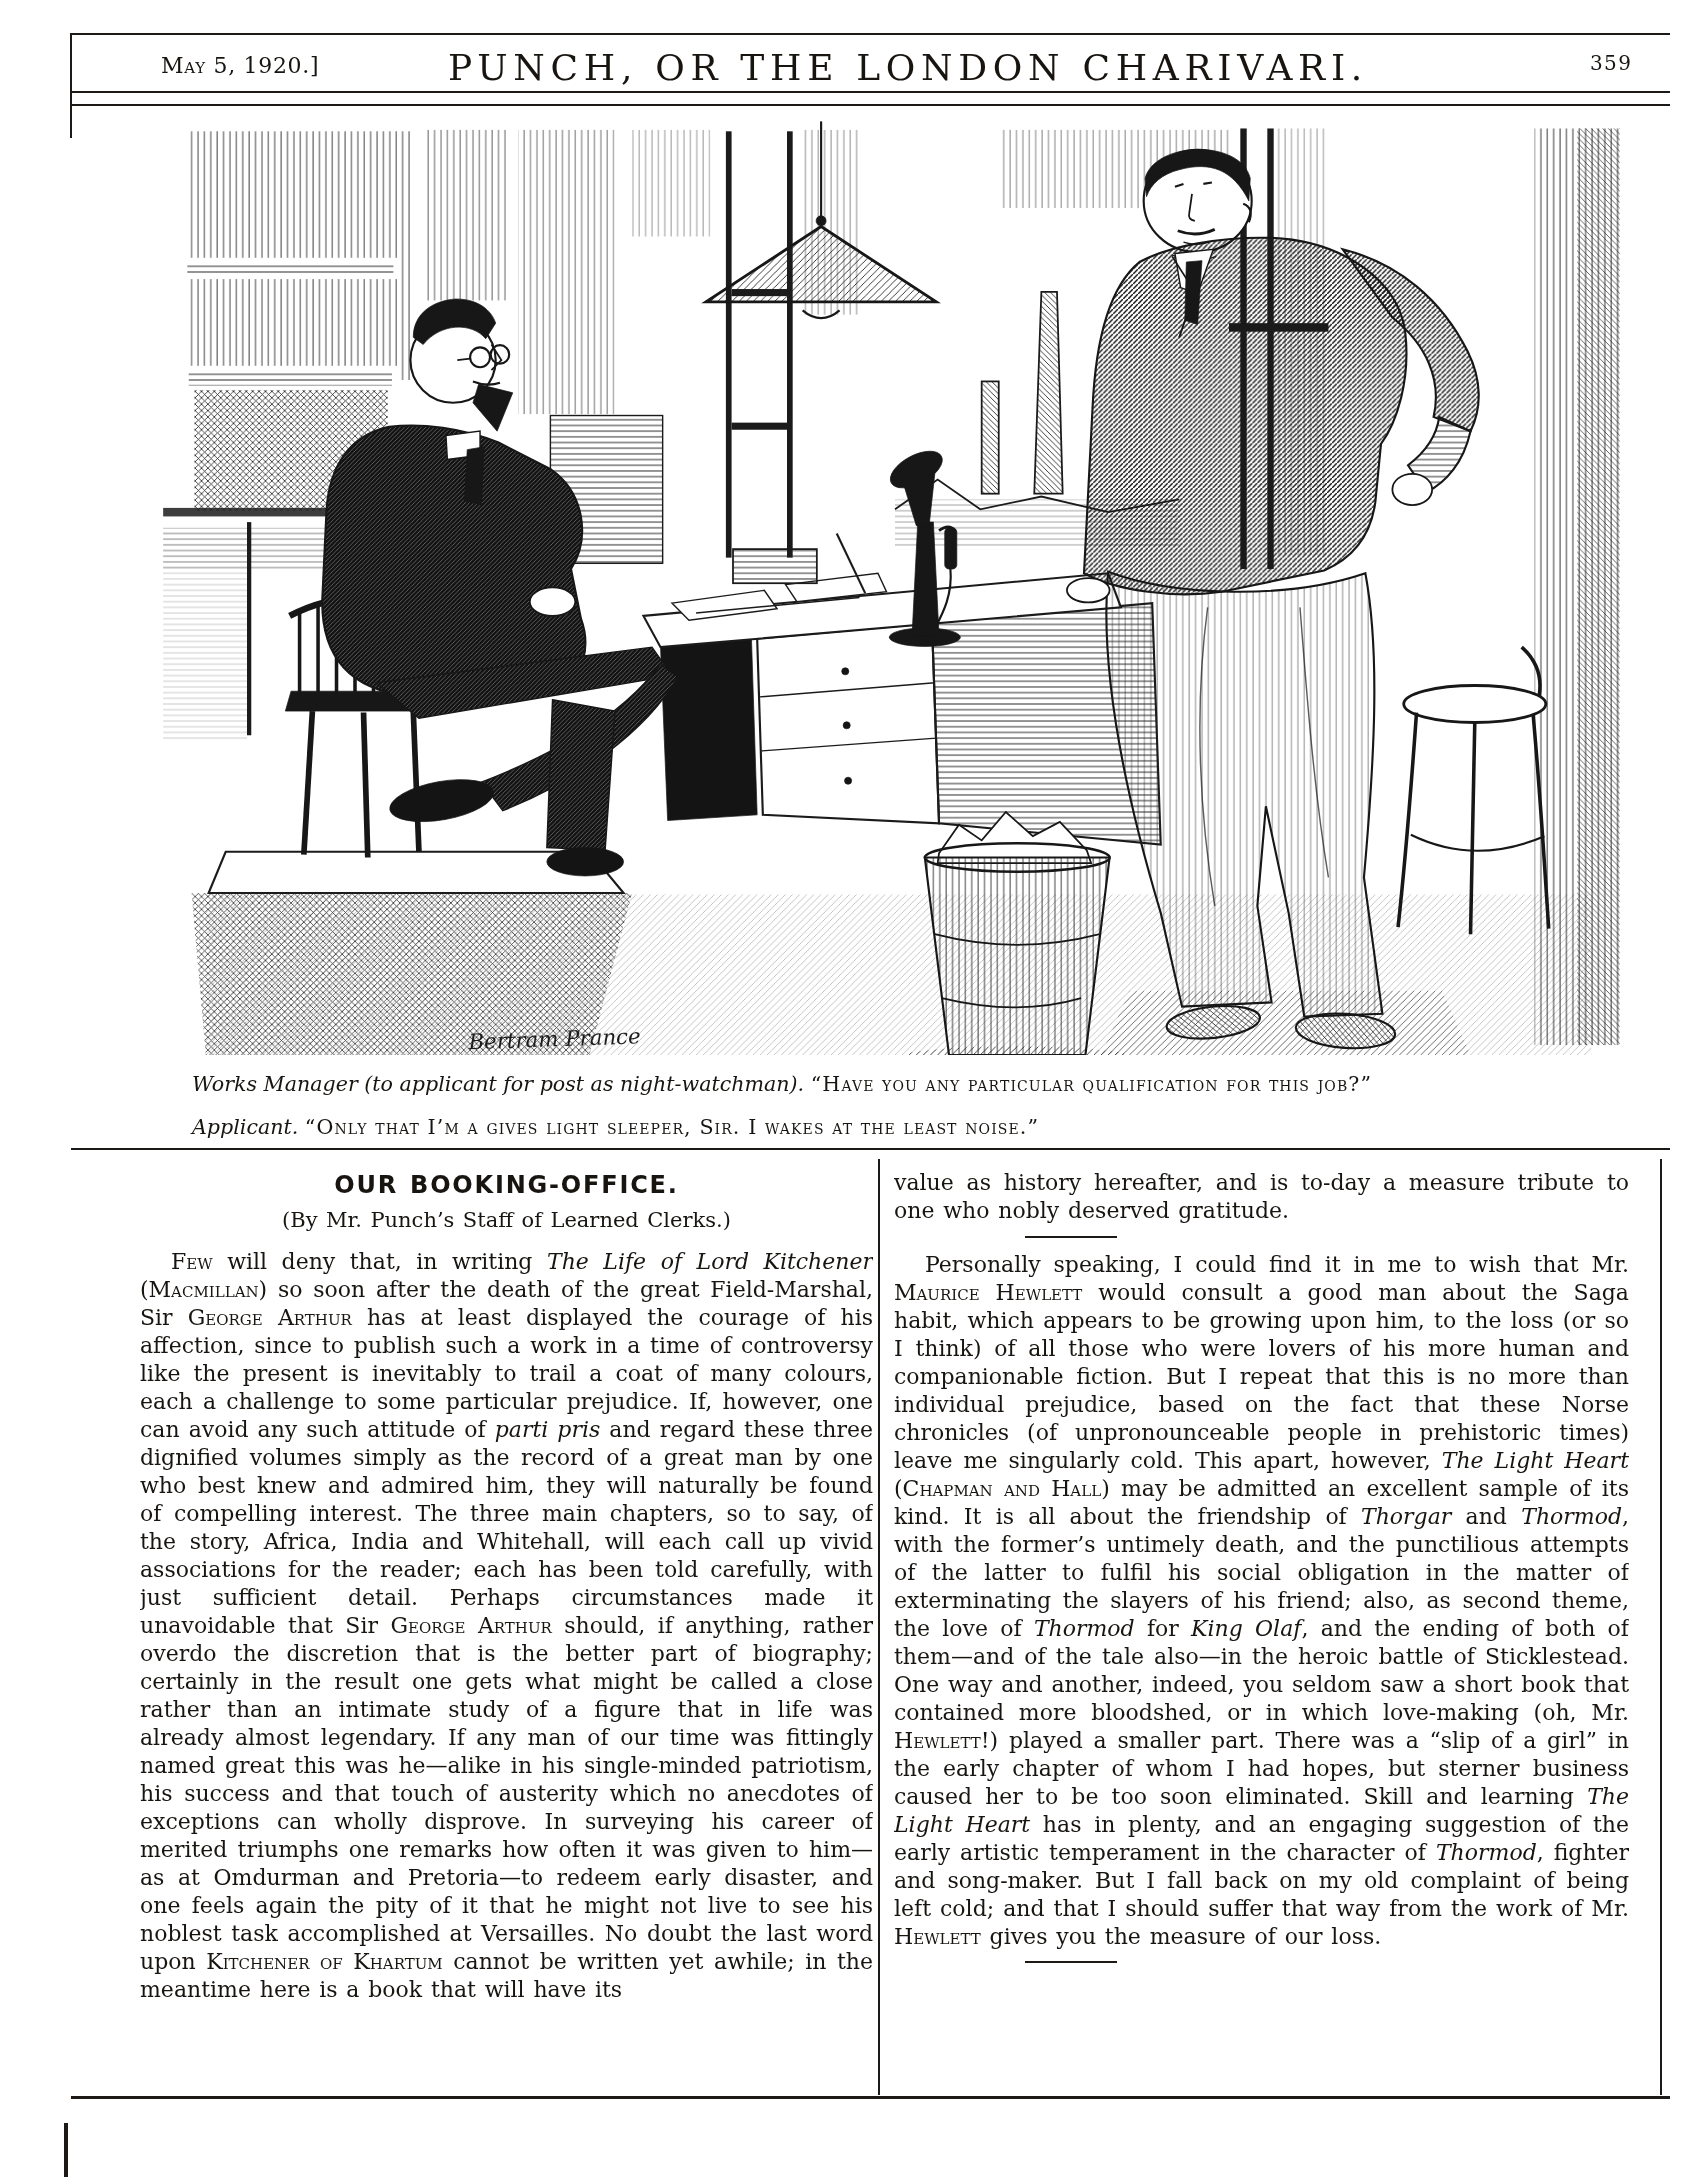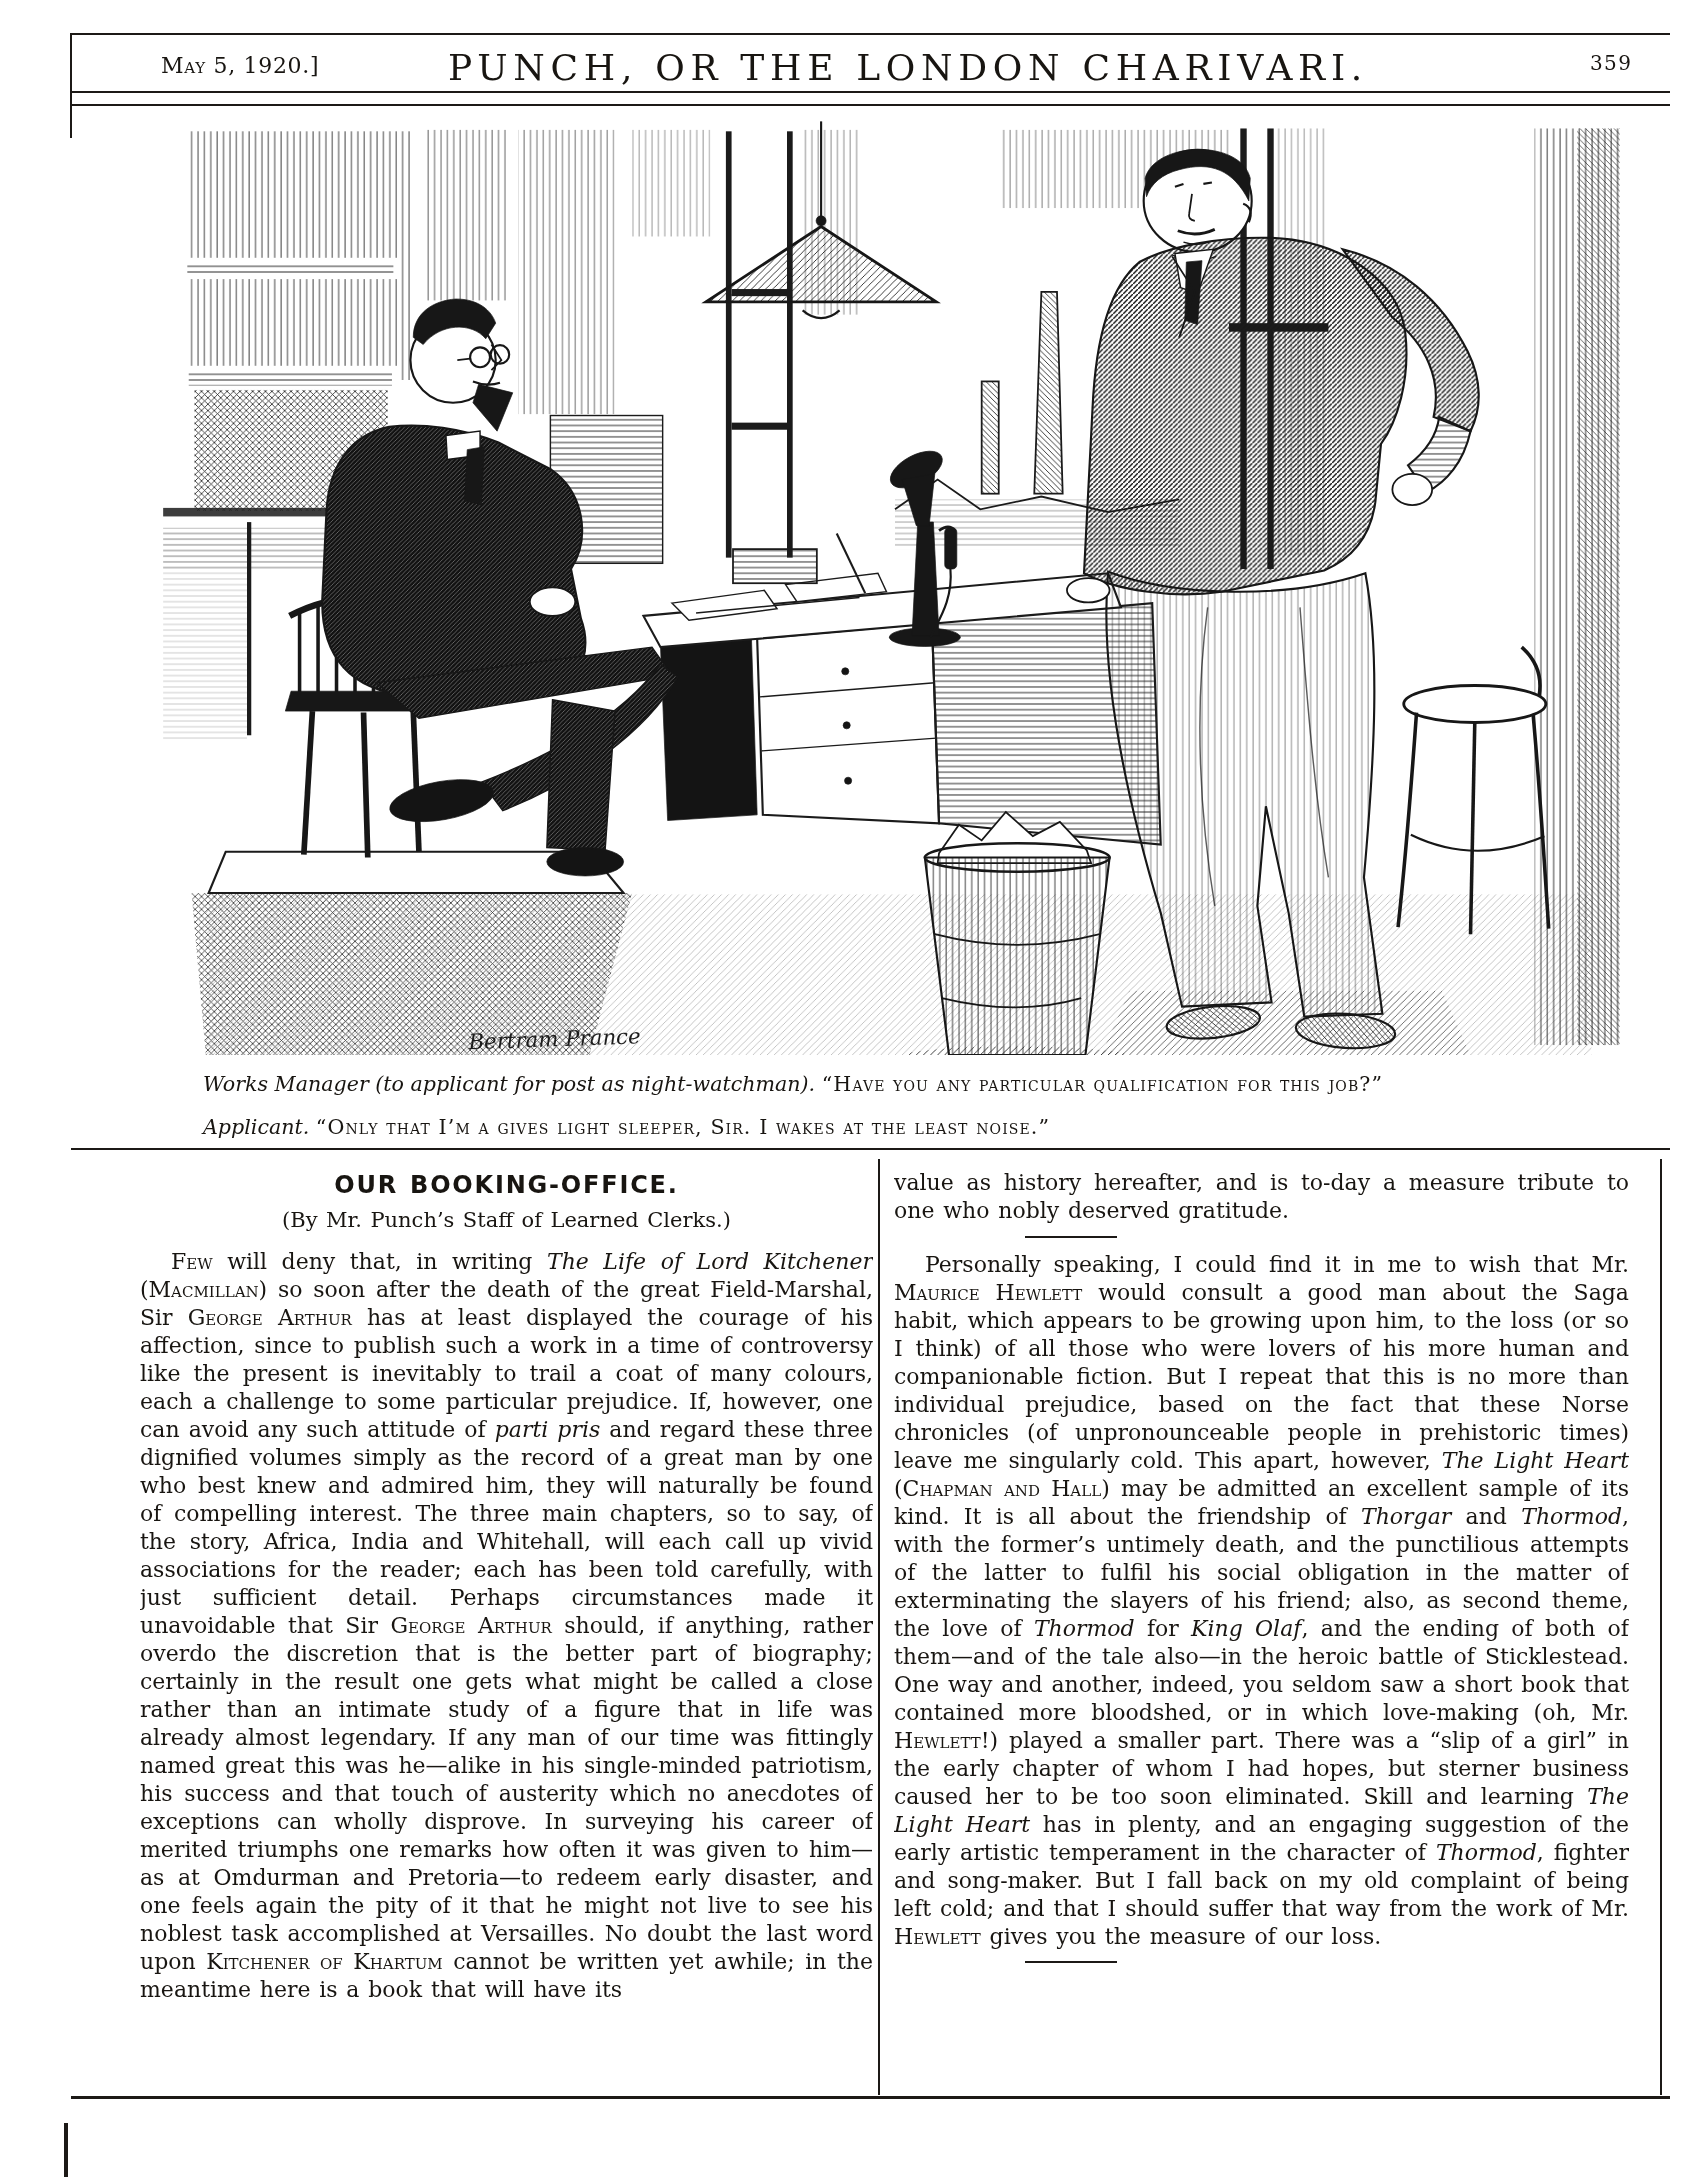--- a/index.html
+++ b/index.html
@@ -4,21 +4,21 @@
 <style>
   html,body{margin:0;padding:0;background:#ffffff;}
   body{width:1696px;height:2183px;position:relative;font-family:"DejaVu Serif",serif;color:#181511;overflow:hidden;}
   .abs{position:absolute;}
   .rule{position:absolute;background:#1c1916;}
   
   .hdr-date{left:161px;top:53px;font-size:22px;font-variant:small-caps;letter-spacing:0.7px;}
   .hdr-title{left:0;top:47px;width:1368px;text-align:right;font-size:36px;letter-spacing:5.7px;}
   .hdr-pageno{left:1590px;top:51px;font-size:20px;letter-spacing:1.4px;}
   
-  .caption{left:203px;top:1063px;width:1407px;font-size:20.6px;}
+  .caption{left:192px;top:1063px;width:1407px;font-size:20.6px;}
   .caption .cap-line{line-height:43px;white-space:nowrap;}
   .caption .speaker{font-style:italic;}
   .caption .qsc{font-variant:small-caps;letter-spacing:1.1px;}
   
   .col{position:absolute;top:1167px;width:733px;font-size:22px;line-height:28px;text-align:justify;word-spacing:1.8px;height:924px;overflow:hidden;}
   .col-left{left:140px;}
   .col-right{left:894px;top:1169px;width:735px;}
   .article-heading{font-family:"DejaVu Sans",sans-serif;font-weight:bold;font-size:24px;letter-spacing:1.8px;text-align:center;margin:4.3px 0 7px 0;text-indent:0;}
   .byline{text-align:center;font-size:21px;margin:0 0 14px 0;text-indent:0;}
   .col p{margin:0;text-indent:31px;}

